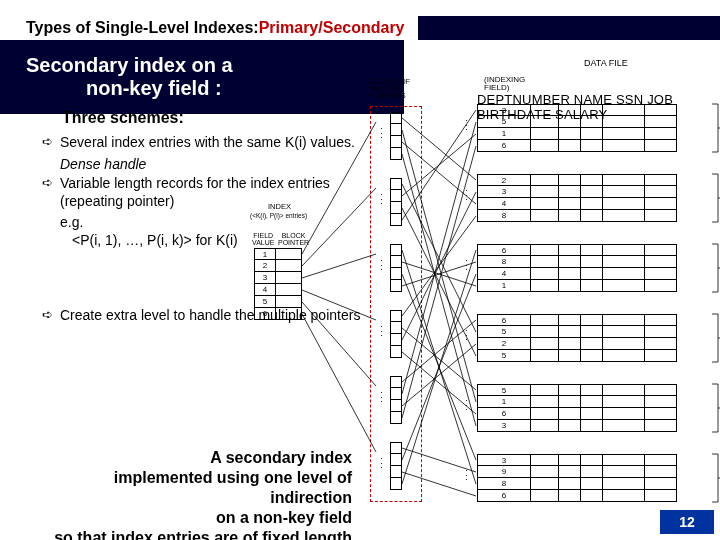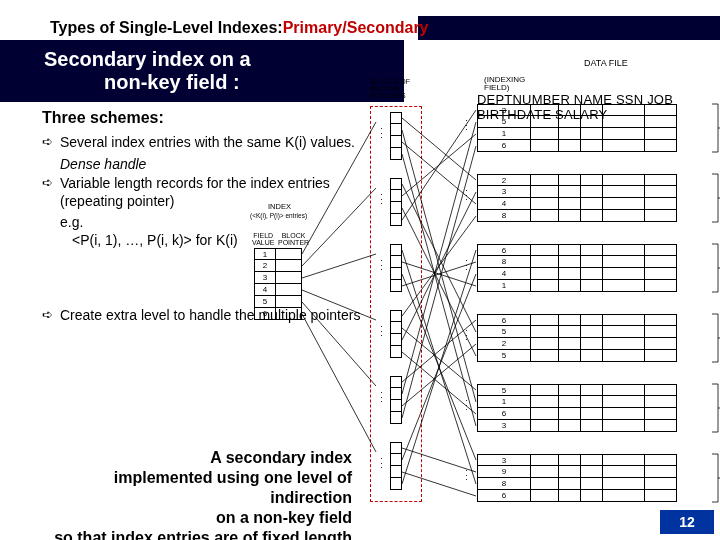--- a/index.html
+++ b/index.html
@@ -1,24 +1,24 @@
 <!DOCTYPE html>
 <html><head>
 <meta charset="utf-8">
 <style>
   * { box-sizing: border-box; margin: 0; padding: 0; }
   html, body { width: 720px; height: 540px; overflow: hidden; font-family: Arial, Helvetica, sans-serif; background: #fff; }
   .slide { position: relative; width: 720px; height: 540px; background: #fff; }
-  .title-band { position: absolute; left: 0; top: 16px; width: 720px; height: 24px; display: flex; align-items: center; padding-left: 50px; background: linear-gradient(to right, #fff 0, #fff 58%, #000033 58%, #000033 100%); }
+  .title-band { position: absolute; left: 0; top: 16px; width: 720px; height: 24px; display: flex; align-items: center; padding-left: 26px; background: linear-gradient(to right, #fff 0, #fff 58%, #000033 58%, #000033 100%); }
   .title-band span { font-size: 16px; font-weight: 700; }
   .t-word { color: #000; }
   .t-accent { color: #c00000; }
-  .sub-band { position: absolute; left: 0; top: 40px; width: 404px; height: 62px; background: #000033; display: flex; flex-direction: column; justify-content: center; padding-left: 44px; color: #fff; font-size: 20px; font-weight: 700; }
+  .sub-band { position: absolute; left: 0; top: 40px; width: 404px; height: 74px; background: #000033; display: flex; flex-direction: column; justify-content: center; padding-left: 26px; color: #fff; font-size: 20px; font-weight: 700; }
   .content { position: absolute; left: 42px; top: 108px; width: 350px; font-size: 14px; color: #000; line-height: 1.25; }
-  .heading { font-weight: 700; font-size: 16px; margin-bottom: 6px; }
+  .heading { font-weight: 700; font-size: 16px; margin-bottom: 6px; margin-left: 20px; }
   .bullet { display: flex; margin-bottom: 4px; }
   .arrow { flex: 0 0 18px; font-size: 13px; }
   .btxt { flex: 1; }
   .dense { font-style: italic; margin-left: 18px; margin-bottom: 2px; }
   .eg { margin-left: 18px; }
   .ptuple { margin-left: 30px; }
   .gap { height: 58px; }
   .summary { position: absolute; left: 42px; top: 404px; width: 310px; text-align: right; font-size: 16px; font-weight: 700; line-height: 1.25; margin-top: 44px; }
   .pagenum-box { position: absolute; right: 6px; bottom: 6px; width: 54px; height: 24px; background: #0033a0; color: #fff; font-weight: 700; font-size: 14px; display: flex; align-items: center; justify-content: center; }
 

